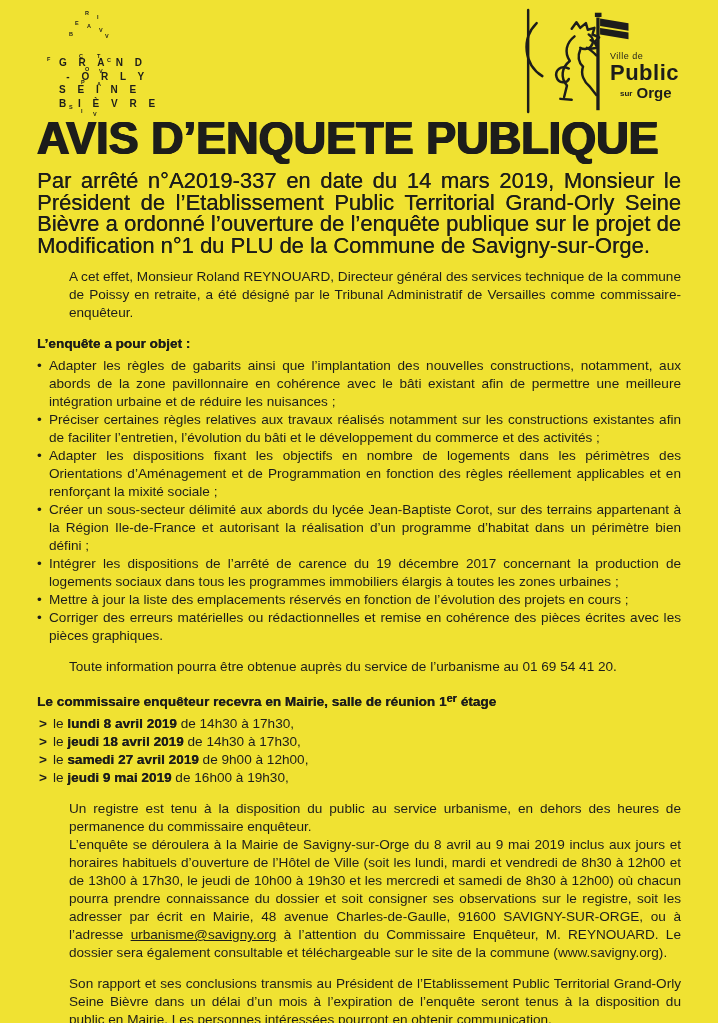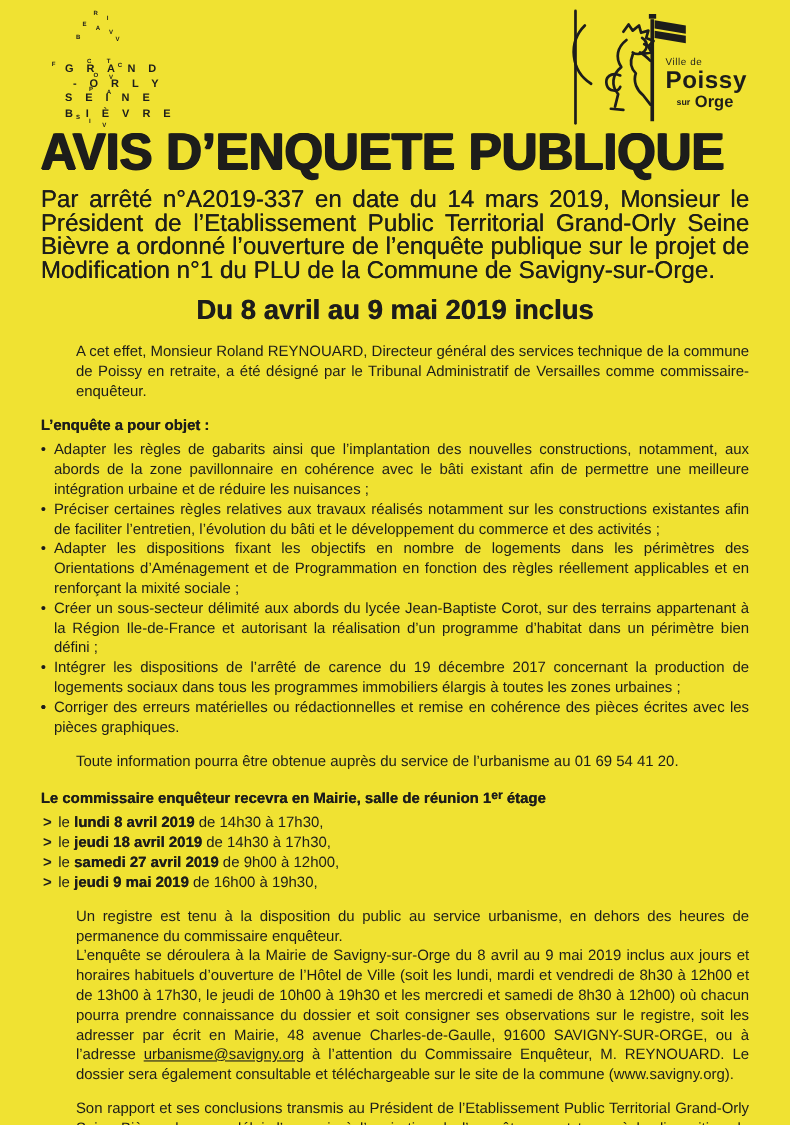--- a/index.html
+++ b/index.html
@@ -115,47 +115,46 @@
           <path d="M72 34 c3 1 5 2 7 4"></path>
           <path d="M68 42 c4 2 7 5 10 8"></path>
           <path d="M55 30 c-9 7 -11 17 -5 26 c-9 7 -10 18 -3 26 l-3 12"></path>
           <path d="M61 44 c-3 7 -2 13 3 18 c-3 8 1 16 7 21 l7 9"></path>
           <path d="M40 96 l12 1"></path>
           <path d="M49 64 c-9 -4 -15 2 -13 9 c2 7 11 7 13 2"></path>
         </g>
       </svg>
       <div class="savigny-text">
         <div class="savigny-small">Ville de</div>
-        <div class="savigny-name">Poissy</div>
+        <div class="savigny-name">Public</div>
         <div class="savigny-sur-orge"><span class="savigny-sur">sur</span> <span>Orge</span></div>
       </div>
     </div>
   </div>
 
   <h1 class="title">AVIS D’ENQUETE PUBLIQUE</h1>
 
   <p class="intro">Par arrêté n°A2019-337 en date du 14 mars 2019, Monsieur le Président de l’Etablissement Public Territorial Grand-Orly Seine Bièvre a ordonné l’ouverture de l’enquête publique sur le projet de Modification n°1 du PLU de la Commune de Savigny-sur-Orge.</p>
 
-  <div class="date-heading">Du 8 avril au 9 mai 2019 inclus</div>
 
   <div class="bodytext">
 
     <p>A cet effet, Monsieur Roland REYNOUARD, Directeur général des services technique de la commune de Poissy en retraite, a été désigné par le Tribunal Administratif de Versailles comme commissaire-enquêteur.</p>
 
     <div class="gap"></div>
     <div class="bold-heading">L’enquête a pour objet :</div>
     <div class="gap-sm"></div>
 
     <ul class="objectives">
       <li><span class="bullet">•</span><span>Adapter les règles de gabarits ainsi que l’implantation des nouvelles constructions, notamment, aux abords de la zone pavillonnaire en cohérence avec le bâti existant afin de permettre une meilleure intégration urbaine et de réduire les nuisances ;</span></li>
       <li><span class="bullet">•</span><span>Préciser certaines règles relatives aux travaux réalisés notamment sur les constructions existantes afin de faciliter l’entretien, l’évolution du bâti et le développement du commerce et des activités ;</span></li>
       <li><span class="bullet">•</span><span>Adapter les dispositions fixant les objectifs en nombre de logements dans les périmètres des Orientations d’Aménagement et de Programmation en fonction des règles réellement applicables et en renforçant la mixité sociale ;</span></li>
       <li><span class="bullet">•</span><span>Créer un sous-secteur délimité aux abords du lycée Jean-Baptiste Corot, sur des terrains appartenant à la Région Ile-de-France et autorisant la réalisation d’un programme d’habitat dans un périmètre bien défini ;</span></li>
       <li><span class="bullet">•</span><span>Intégrer les dispositions de l’arrêté de carence du 19 décembre 2017 concernant la production de logements sociaux dans tous les programmes immobiliers élargis à toutes les zones urbaines ;</span></li>
-      <li><span class="bullet">•</span></li>
+      <li><span class="bullet">•</span><span>Mettre à jour la liste des emplacements réservés en fonction de l’évolution des projets en cours ;</span></li>
       <li><span class="bullet">•</span><span>Corriger des erreurs matérielles ou rédactionnelles et remise en cohérence des pièces écrites avec les pièces graphiques.</span></li>
     </ul>
 
     <div class="gap"></div>
     <p>Toute information pourra être obtenue auprès du service de l’urbanisme au 01 69 54 41 20.</p>
 
     <div class="gap"></div>
     <div class="bold-heading"><span>Le commissaire enquêteur recevra en Mairie, salle de réunion 1</span><sup>er</sup><span> étage</span></div>
     <div class="gap-sm"></div>
 

